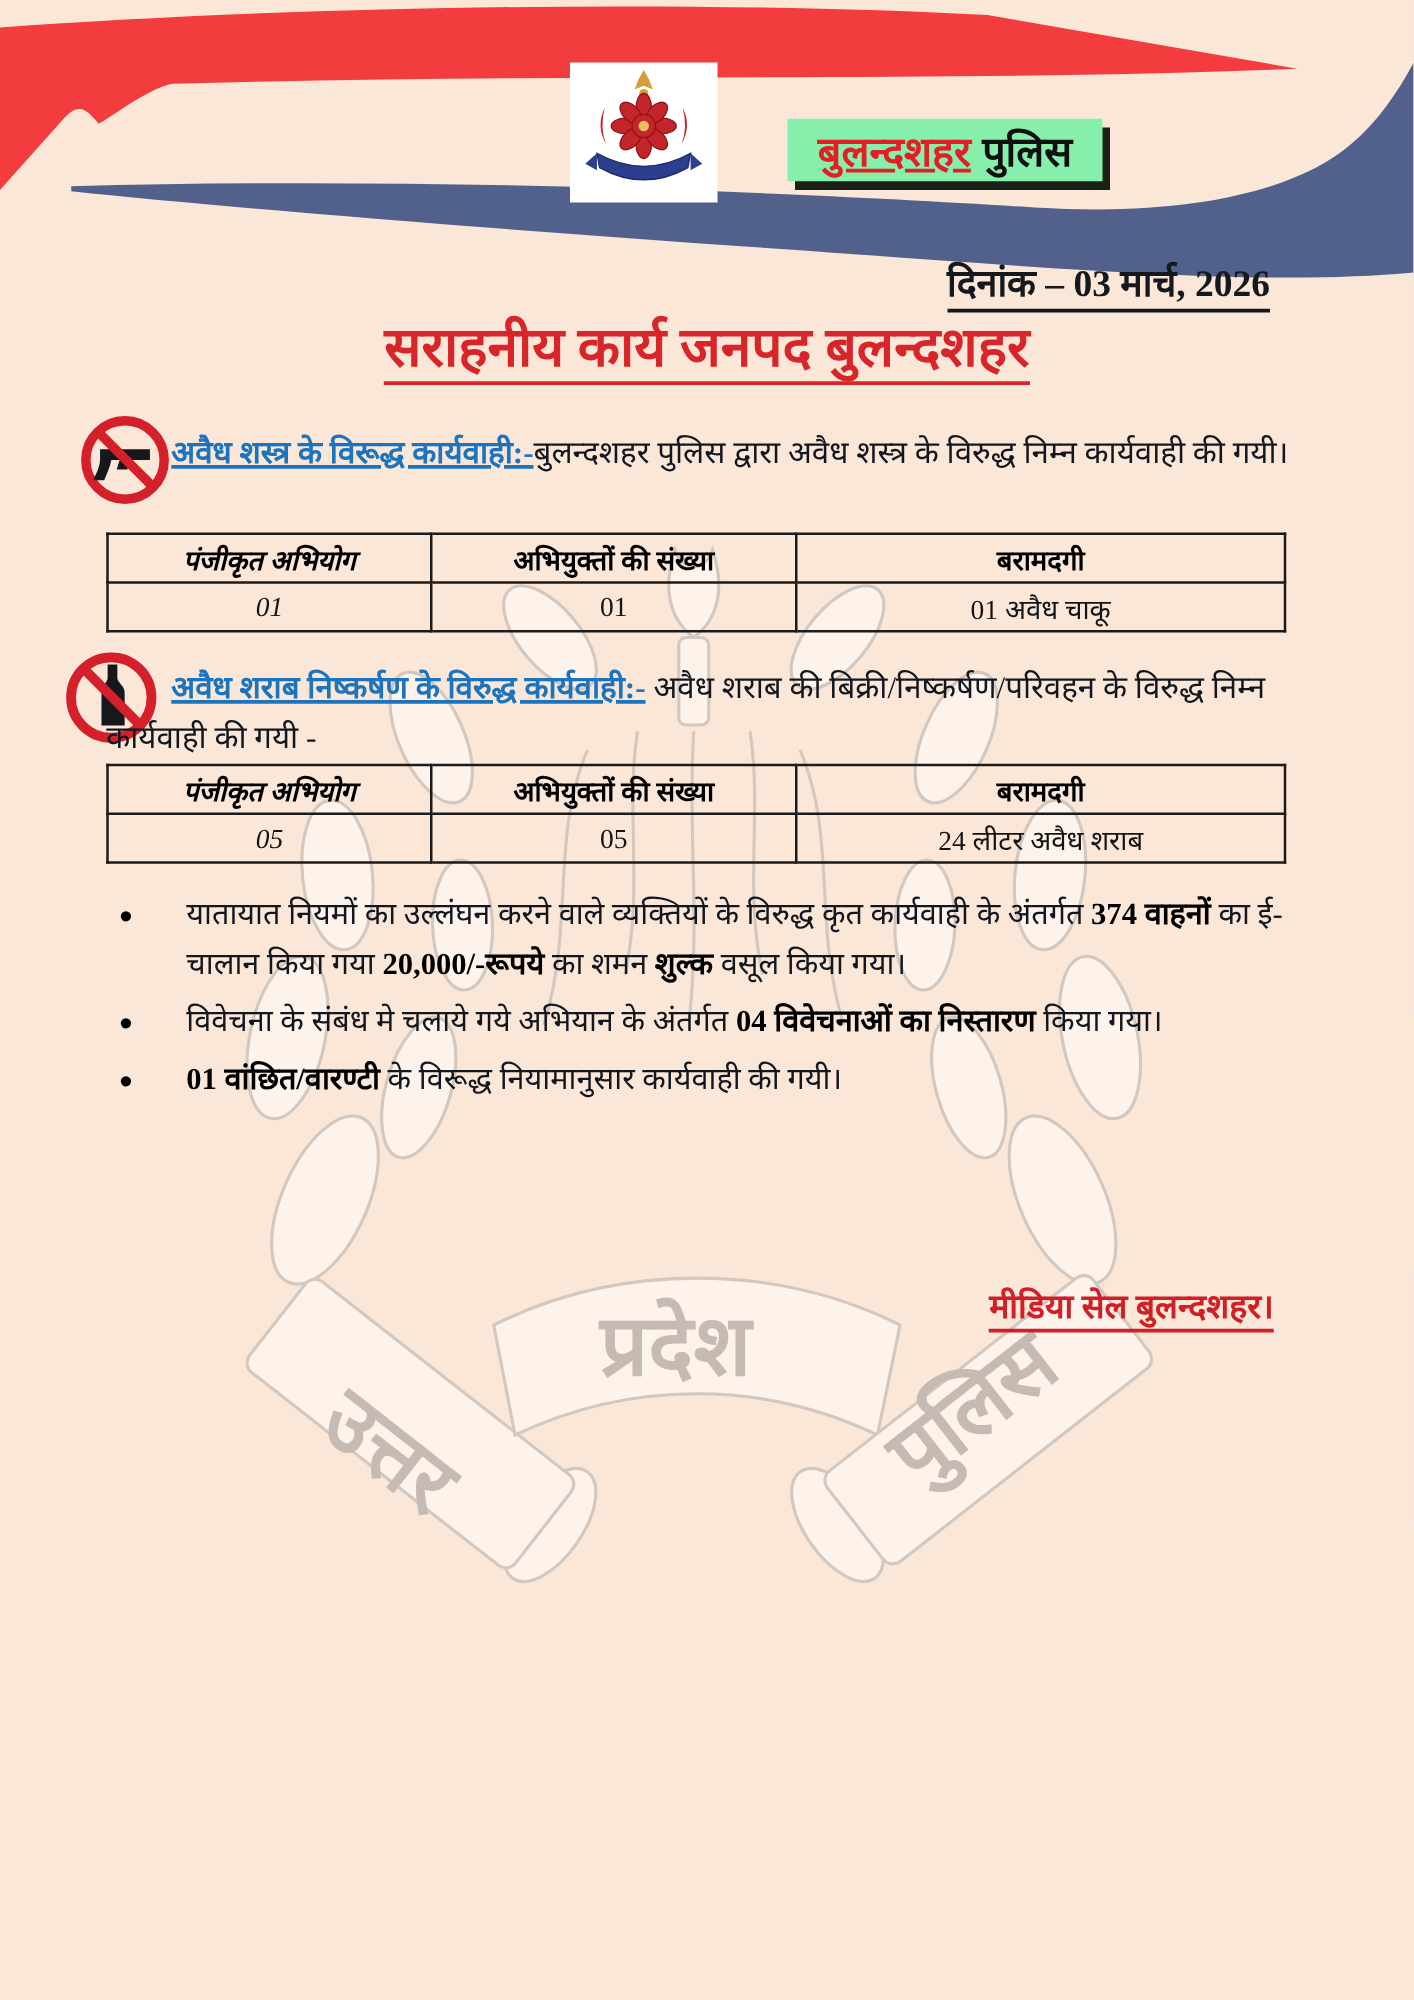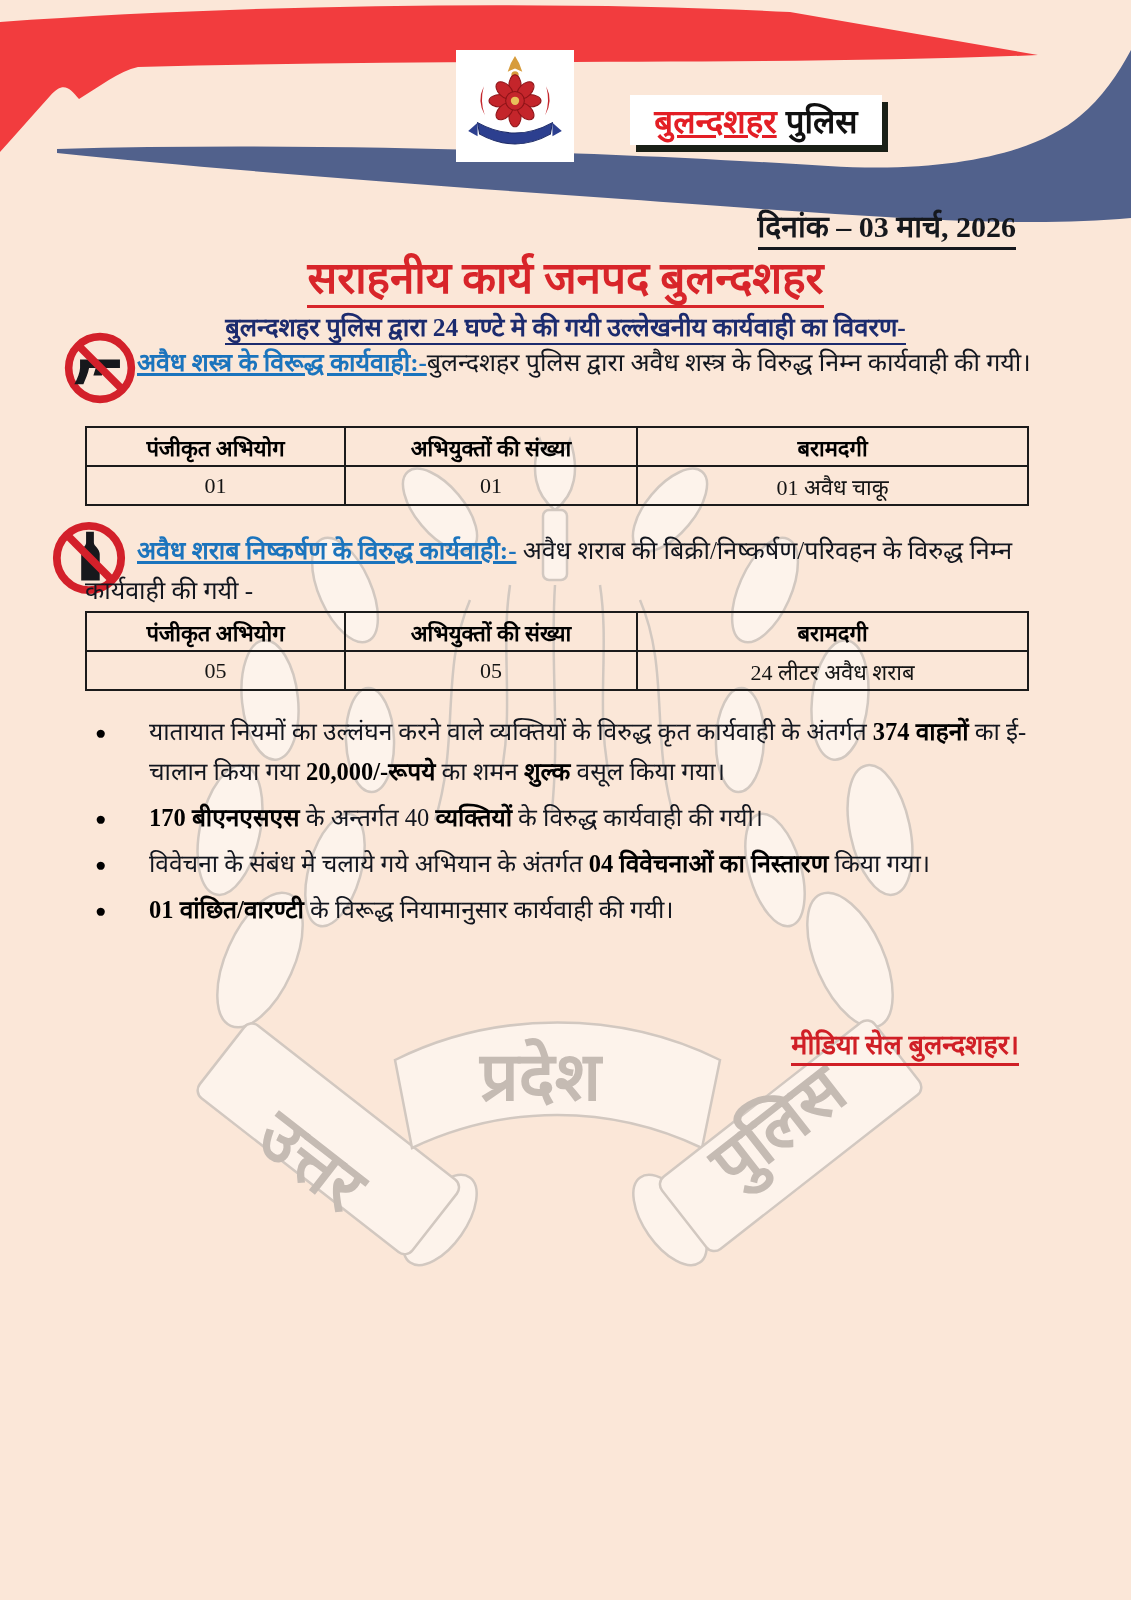--- a/index.html
+++ b/index.html
@@ -8,21 +8,21 @@
     position:relative;width:1131px;height:1600px;margin:0 auto;
     background:#fbe7d8;overflow:hidden;
     font-family:"Liberation Serif","DejaVu Serif",serif;
   }
   .hdr-svg{position:absolute;top:0;left:0;z-index:1;display:block;}
   .logo-box{
     position:absolute;left:456px;top:50px;width:118px;height:112px;
     background:#ffffff;z-index:2;display:flex;align-items:center;justify-content:center;padding:3px;
   }
   .brand-box{
-    position:absolute;left:630px;top:95px;width:252px;height:50px;background:#ffffff;z-index:2;
+    position:absolute;left:630px;top:95px;width:252px;height:50px;background:#86efac;z-index:2;
     display:flex;align-items:center;justify-content:center;
     font-size:33px;font-weight:bold;white-space:nowrap;
     box-shadow:6px 7px 0 #1a2017;
   }
   .brand-red{color:#e31e25;text-decoration:underline;text-decoration-thickness:3px;}
   .brand-blk{color:#101010;margin-left:9px;}
   .date-line{
     position:absolute;right:115px;top:205px;z-index:2;
     font-size:30px;font-weight:bold;color:#15181d;
     border-bottom:3px solid #15181d;padding-bottom:1px;white-space:nowrap;
@@ -44,21 +44,21 @@
   .sec2-para{top:531px;}
   .sec-head{font-weight:bold;color:#1b74bd;text-decoration:underline;text-decoration-thickness:2.5px;margin-top:48px;}
 
   .tbl{
     position:absolute;left:85px;width:944px;z-index:2;
     border-collapse:collapse;font-size:22px;text-align:center;color:#141414;
     table-layout:fixed;
   }
   .tbl th,.tbl td{border:2px solid #1b1b1b;height:39px;padding:0 6px;font-weight:normal;}
   .tbl th{font-weight:bold;color:#000;}
-  .tbl th:nth-child(1),.tbl td:nth-child(1){width:27.5%;}
+  .tbl th:nth-child(1),.tbl td:nth-child(1){width:27.5%;font-style:italic;}
   .tbl th:nth-child(2),.tbl td:nth-child(2){width:31%;}
   .tbl th:nth-child(3),.tbl td:nth-child(3){width:41.5%;}
   #table1{top:426px;}
   #table2{top:611px;}
 
   .bullets{position:absolute;left:85px;top:712px;width:950px;z-index:2;list-style:none;margin:0;padding:0;}
   .bullets li{
     position:relative;padding-left:64px;font-size:24.5px;line-height:40px;
     color:#12161f;margin-bottom:6px;
   }
@@ -157,23 +157,20 @@
   <div class="brand-box">
     <span class="brand-red">बुलन्दशहर</span>
     <span class="brand-blk">पुलिस</span>
   </div>
 
   <div class="date-line">दिनांक – 03 मार्च, 2026</div>
 
   <div class="doc-title">
     <span>सराहनीय कार्य जनपद बुलन्दशहर</span>
   </div>
-  <div class="doc-subtitle">
-    <span>बुलन्दशहर पुलिस द्वारा 24 घण्टे मे की गयी उल्लेखनीय कार्यवाही का विवरण-</span>
-  </div>
 
   <svg class="sec-icon icon-gun" viewBox="0 0 80 80" aria-hidden="true">
     <circle cx="40" cy="40" r="33" fill="none" stroke="#d3202a" stroke-width="8"></circle>
     <path d="M19,31 H61 V40 H45 L42,48 H33 L35.5,40 H28.5 C27.5,46 24.5,52 22.5,57 H13 C16.5,51 18.8,44.5 19,40 Z" fill="#17181c"></path>
     <line x1="17" y1="16" x2="64" y2="63" stroke="#d3202a" stroke-width="8"></line>
   </svg>
   <p class="sec-para sec1-para">
     <span class="sec-head">अवैध शस्त्र के विरूद्ध कार्यवाही:-</span><span>बुलन्दशहर पुलिस द्वारा अवैध शस्त्र के विरुद्ध निम्न कार्यवाही की गयी।</span>
   </p>
   <table class="tbl" id="table1">
@@ -213,20 +210,19 @@
         <tr>
           <td>05</td>
           <td>05</td>
           <td>24 लीटर अवैध शराब</td>
         </tr>
       </tbody>
     </table>
 
   <ul class="bullets">
       <li><span>यातायात नियमों का उल्लंघन करने वाले व्यक्तियों के विरुद्ध कृत कार्यवाही के अंतर्गत </span><span class="seg-bold">374 वाहनों</span><span> का ई-चालान किया गया </span><span class="seg-bold">20,000/-रूपये</span><span> का शमन </span><span class="seg-bold">शुल्क</span><span> वसूल किया गया।</span></li>
-      <li><span class="seg-bold">170 बीएनएसएस</span><span> के अन्तर्गत 40 </span><span class="seg-bold">व्यक्तियों</span><span> के विरुद्ध कार्यवाही की गयी।</span></li>
       <li><span>विवेचना के संबंध मे चलाये गये अभियान के अंतर्गत </span><span class="seg-bold">04 विवेचनाओं का निस्तारण</span><span> किया गया।</span></li>
       <li><span class="seg-bold">01 वांछित/वारण्टी</span><span> के विरूद्ध नियामानुसार कार्यवाही की गयी।</span></li>
     </ul>
 
   <div class="footer-note">मीडिया सेल बुलन्दशहर।</div>
 
 </div>
 
 </body></html>

